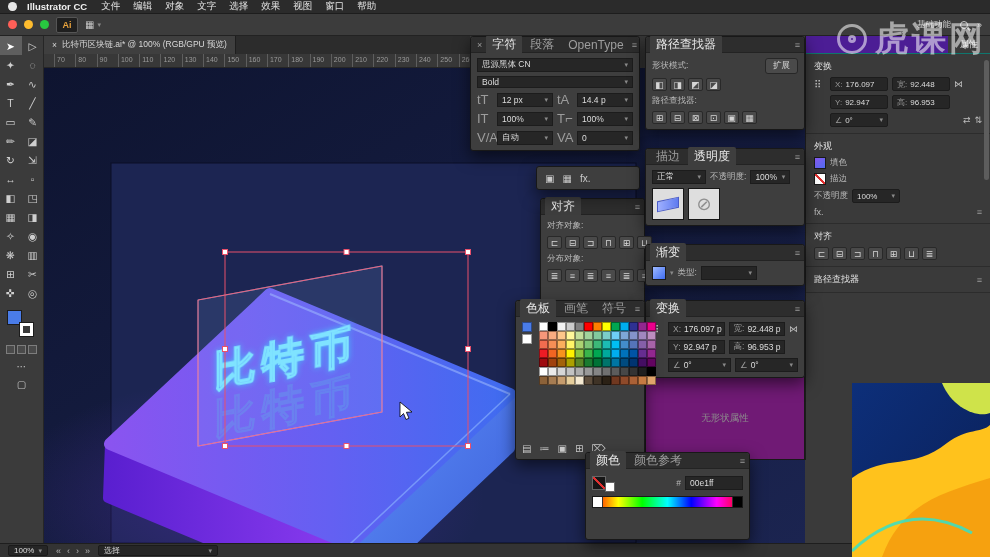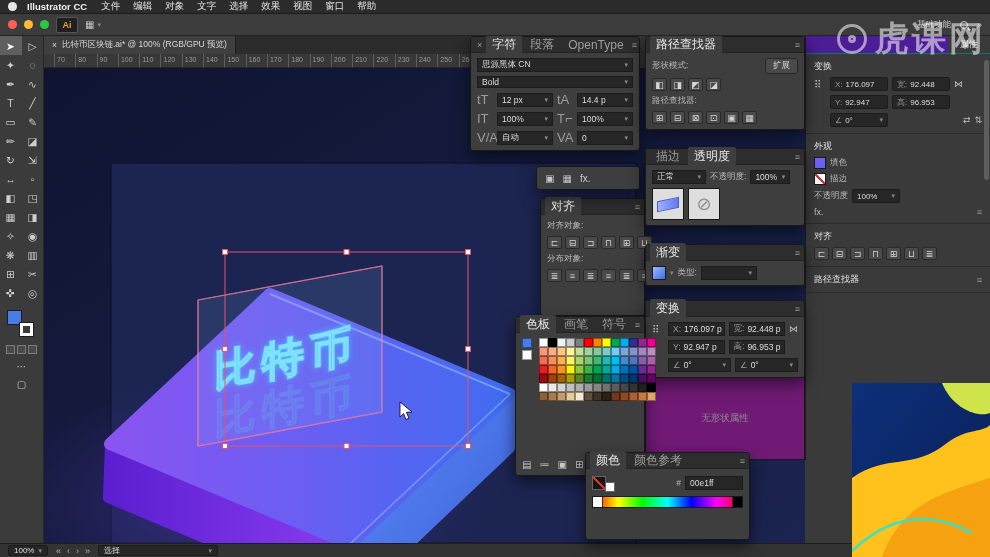--- a/index.html
+++ b/index.html
@@ -473,21 +473,21 @@
           <span class="car">▾</span>
         </div>
       </div>
     </div>
   </div>
 
   <div class="noshape">
     <span>无形状属性</span>
   </div>
 
-  <div class="panel" style="left:515px;top:316px;width:130px;height:160px">
+  <div class="panel" style="left:515px;top:300px;width:130px;height:160px">
     <div class="ptabs">
       <span class="ptab on">色板</span>
       <span class="ptab">画笔</span>
       <span class="ptab">符号</span>
       <span class="pm">≡</span>
     </div>
     <div class="pbody" style="gap:3px">
       <div class="row" style="align-items:flex-start">
         <div class="swstrip">
           <span class="sw" style="background:#4a7ce8"></span>

